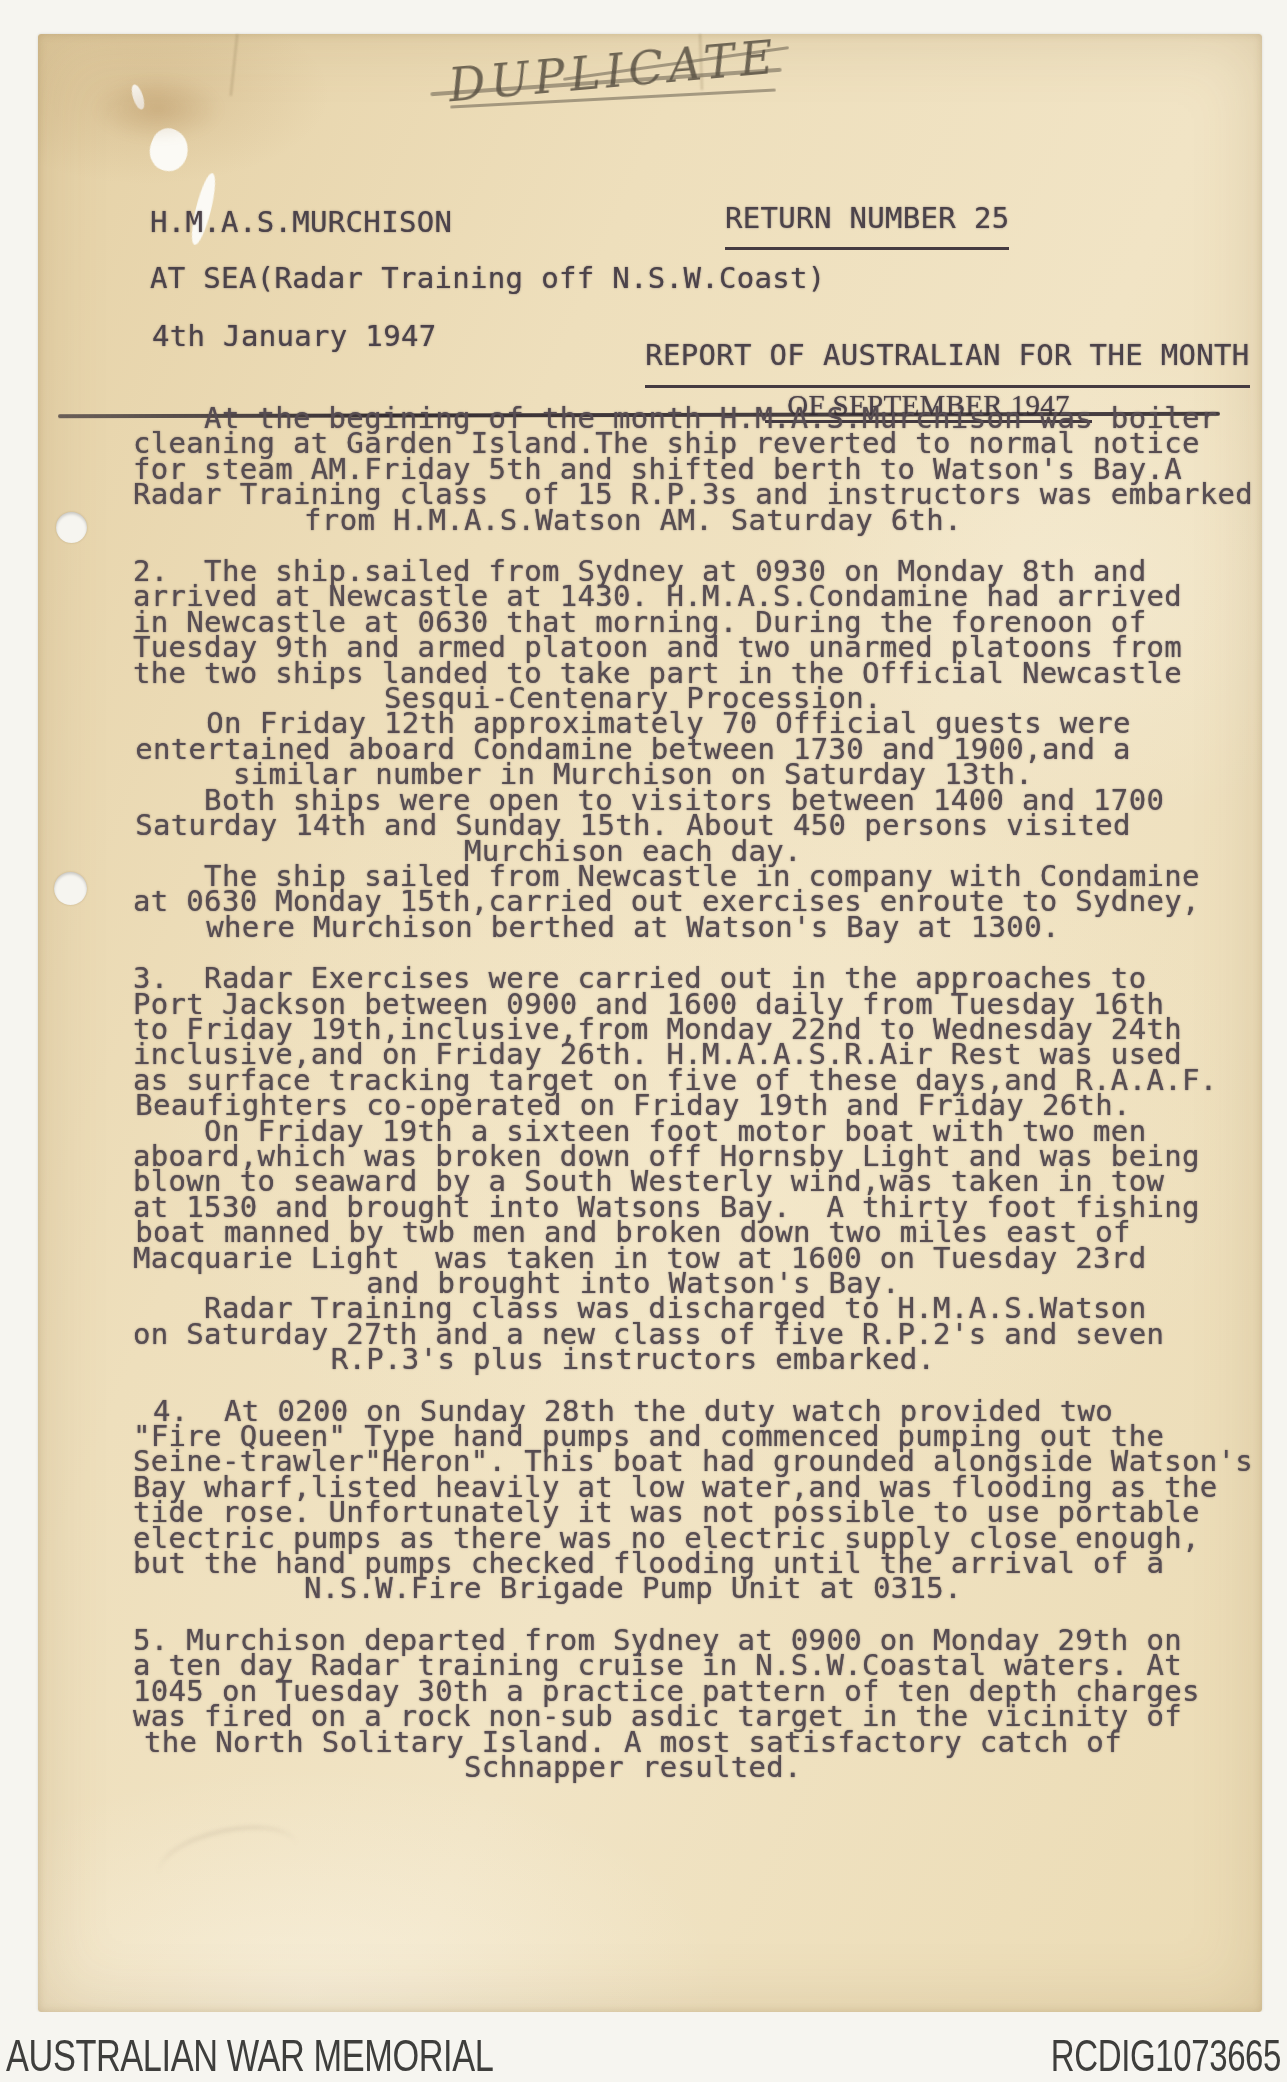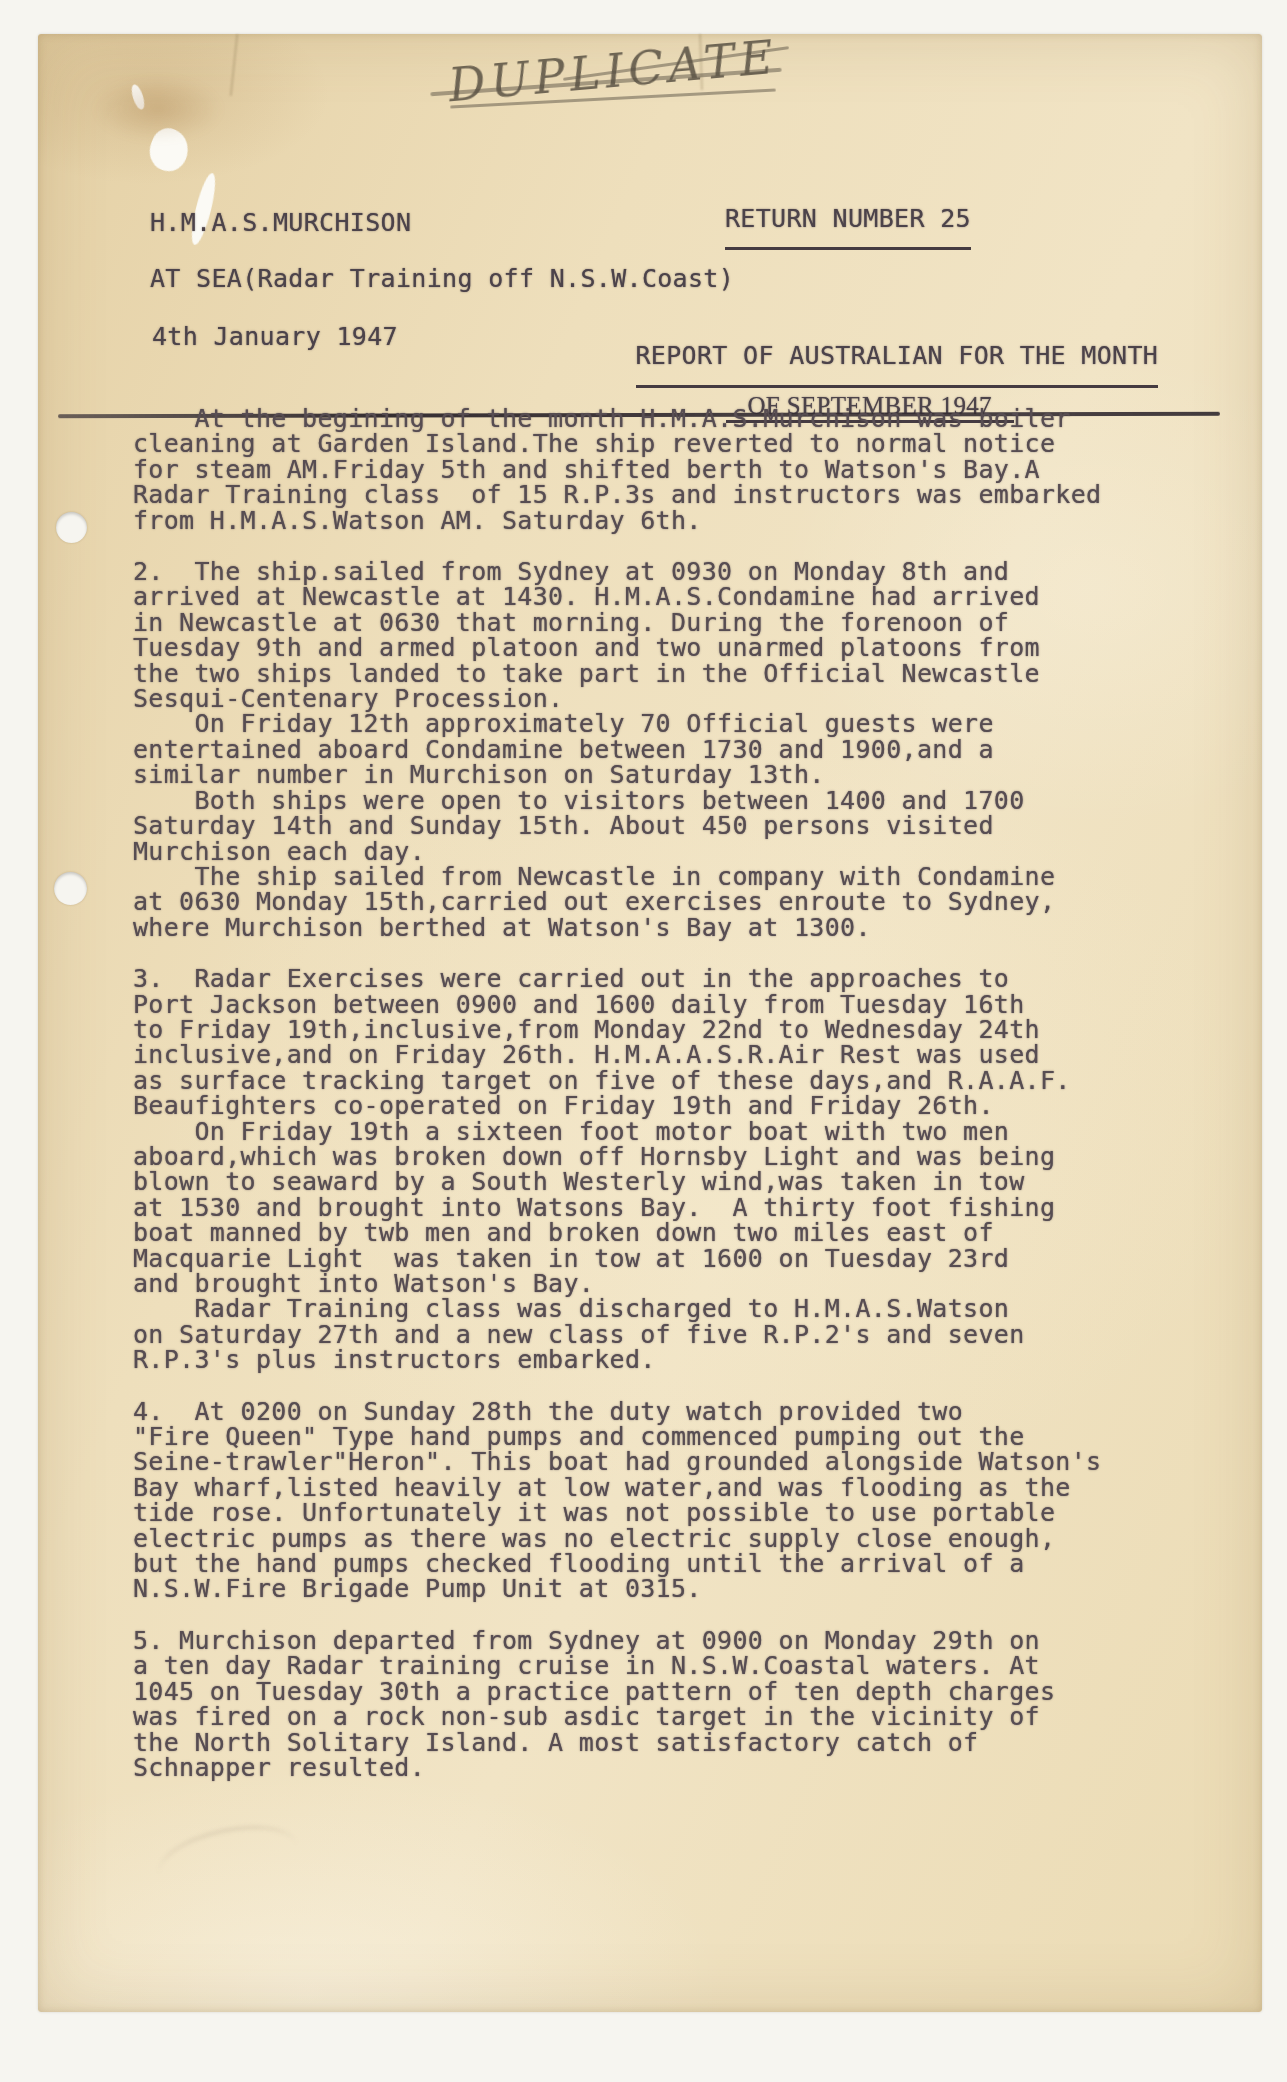--- a/index.html
+++ b/index.html
@@ -59,25 +59,26 @@
     transform:rotate(-5deg);
     filter:blur(.4px);
   }
   .strike{position:absolute;background:rgba(92,83,70,.5);border-radius:3px;filter:blur(.6px);}
   .strike-1{left:430px;top:80px;width:352px;height:4px;transform:rotate(-4deg);}
   .strike-2{left:450px;top:97px;width:326px;height:3px;transform:rotate(-3deg);}
   .strike-3{left:562px;top:62px;width:228px;height:3px;transform:rotate(-8deg);}
   
   .typewriter{
     font-family:"DejaVu Sans Mono","Liberation Mono",monospace;
-    font-size:25px;line-height:25.4px;letter-spacing:.32px;
+    font-size:29px;line-height:25.4px;letter-spacing:.32px;
     color:var(--ink);
     text-shadow:0 0 1.2px rgba(86,76,82,.85), 0 0 3px rgba(86,76,82,.18);
     filter:blur(.3px);
     white-space:pre;
+    text-align:center;
   }
   .hdr{position:absolute;color:#4c434a;}
   .hdr-ship{left:150px;top:210px;}
   .hdr-return{left:725px;top:206px;}
   .hdr-location{left:150px;top:266px;}
   .hdr-date{left:152px;top:324px;}
   .report-title{left:574px;top:318px;width:548px;}
   .u{display:inline-block;border-bottom:3px solid var(--underline);padding-bottom:16px;}
   .title-line2{display:inline-block;margin:5px 0 0 90px;padding:0 22px 2px 22px;font-family:Liberation Serif, serif;}
   .divider{
@@ -183,14 +184,18 @@
 but the hand pumps checked flooding until the arrival of a
 N.S.W.Fire Brigade Pump Unit at 0315.</div>
     <div class="typewriter para">5. Murchison departed from Sydney at 0900 on Monday 29th on
 a ten day Radar training cruise in N.S.W.Coastal waters. At
 1045 on Tuesday 30th a practice pattern of ten depth charges
 was fired on a rock non-sub asdic target in the vicinity of
 the North Solitary Island. A most satisfactory catch of
 Schnapper resulted.</div>
   </div>
 
+  <div class="footer">
+    <div class="footer-text footer-archive">AUSTRALIAN WAR MEMORIAL</div>
+    <div class="footer-text footer-ref">RCDIG1073665</div>
+  </div>
 
 </div>
 
 </body></html>

